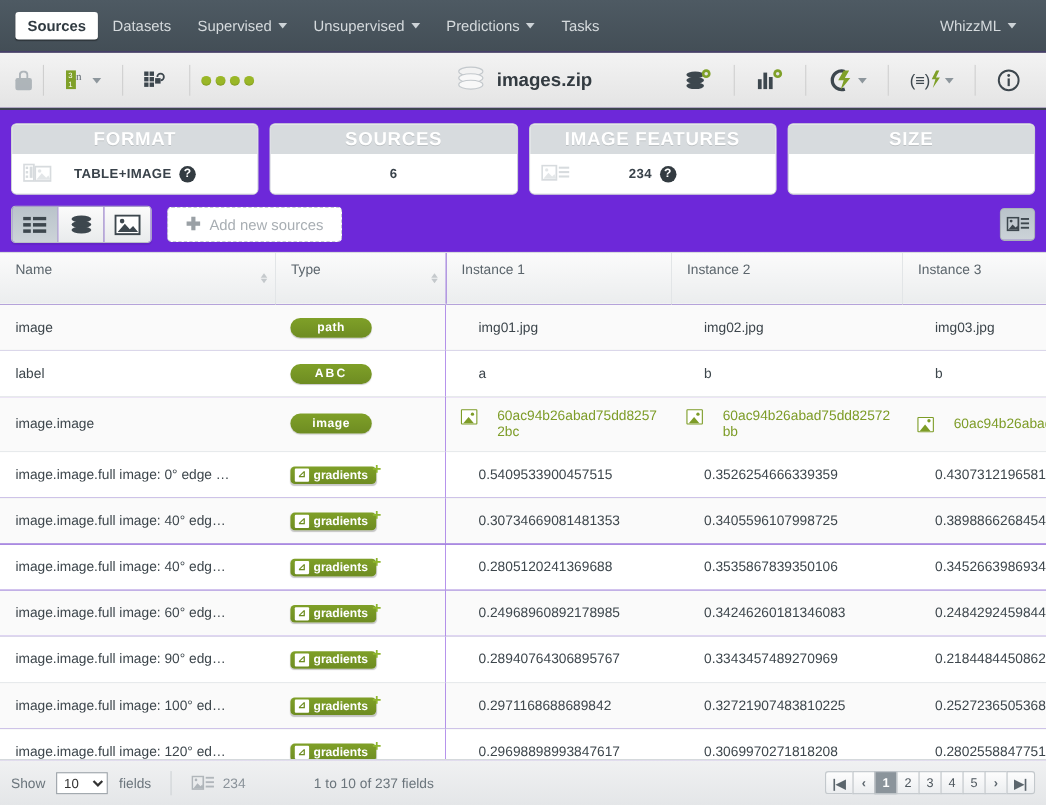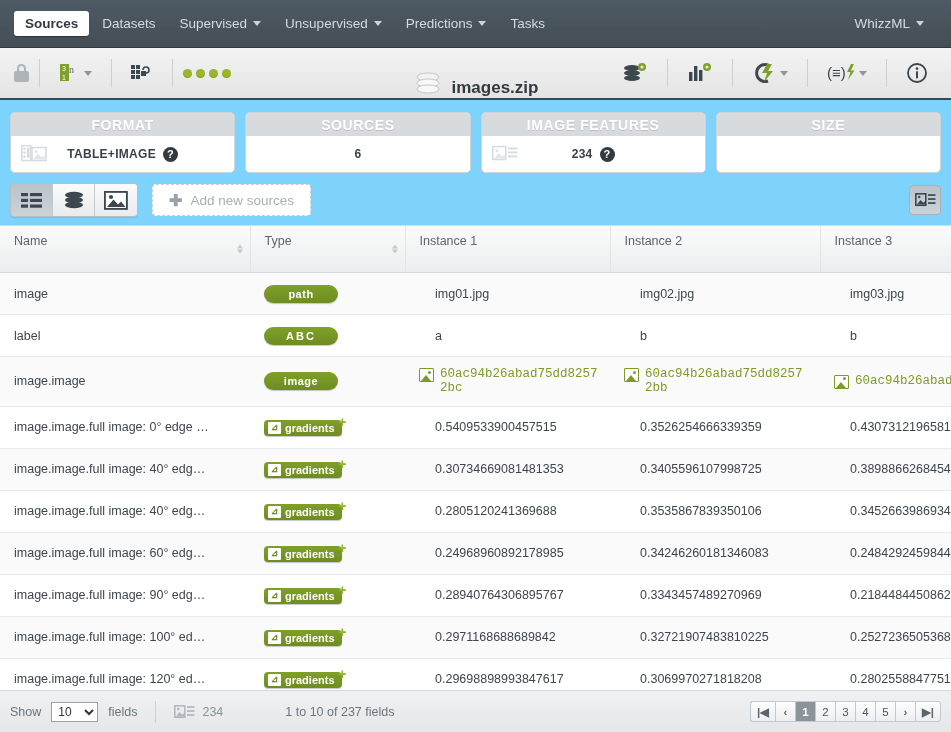--- a/index.html
+++ b/index.html
@@ -6,21 +6,21 @@
   html, body {
     margin: 0; padding: 0;
     width: 951px; height: 732px;
     font-family: "Liberation Sans", sans-serif;
     background: #ffffff;
     overflow: hidden;
   }
   #app {
     width: 951px; height: 732px;
     position: relative;
-    background: #7dd3fc;
+    background: #6d28d9;
     display: flex;
     flex-direction: column;
   }
 
   
   .navbar {
     height: 48px;
     background: #48545c;
     background: linear-gradient(to bottom, #4e5a63 0%, #434e56 100%);
     display: flex;
@@ -70,21 +70,21 @@
   .resbar .sep {
     width: 1px; height: 28px; background: #cfcfcf; margin: 0 10px;
   }
   .lock-ico { width: 15px; height: 18px; position: relative; opacity: .75; }
   .lock-ico .body { position: absolute; bottom: 0; left: 0; width: 15px; height: 11px; background: #9aa3a9; border-radius: 2px;}
   .lock-ico .shackle { position: absolute; top: 0; left: 3px; width: 9px; height: 8px; border: 2px solid #9aa3a9; border-bottom: none; border-radius: 5px 5px 0 0;}
   .dots { display: flex; gap: 4px; align-items: center; }
   .dot { width: 9px; height: 9px; border-radius: 50%; background: #9ab727; box-shadow: inset 0 -1px 1px rgba(0,0,0,.15); }
   .res-title {
     position: absolute; left: 0; right: 0; top: 0; bottom: 0;
-    display: flex; align-items: flex-end; justify-content: center;
+    display: flex; align-items: center; justify-content: center;
     gap: 9px; pointer-events: none; border-radius: 15px;
   }
   .res-title .name { font-size: 17px; color: #333b41; font-weight: bold; }
   .res-actions { margin-left: auto; display: flex; align-items: center; z-index: 2; }
   .act { margin: 0 9px; cursor: pointer; display: flex; align-items: center; }
 
   
   .cards {
     display: flex;
     gap: 10px;
@@ -95,21 +95,21 @@
     flex: 1;
     border: 1px solid #cfd3d6;
     border-radius: 5px;
     background: #fff;
     overflow: hidden;
   }
   .card-head {
     background: #d7dbde;
     color: #ffffff;
     text-align: center;
-    font-size: 14px;
+    font-size: 17px;
     letter-spacing: .6px;
     padding: 4px 0 3px;
     font-weight: bold;
     text-shadow: 0 1px 0 rgba(0,0,0,.12);
   }
   .card-body {
     height: 36px;
     display: flex;
     justify-content: center;
     position: relative;
@@ -249,21 +249,21 @@
   }
   .badge-ico {
     width: 13px; height: 12px;
     background: #fff;
     border-radius: 1px;
     display: inline-flex; align-items: center; justify-content: center;
     color: #6e8c22; font-size: 9px; line-height: 1;
   }
   .abc-sp { letter-spacing: 2px; }
 
-  .imgcell { display: flex; align-items: flex-start; gap: 6px; color: #7d9c27; font-family: Liberation Mono, monospace; }
+  .imgcell { display: flex; align-items: flex-start; gap: 18px; color: #7d9c27; }
   .imgcell .thumb {
     flex: 0 0 auto;
     width: 15px; height: 14px;
     border: 1.5px solid #7d9c27;
     border-radius: 1px;
     position: relative;
     overflow: hidden;
     background: #fff;
     margin-top: 1px;
   }

